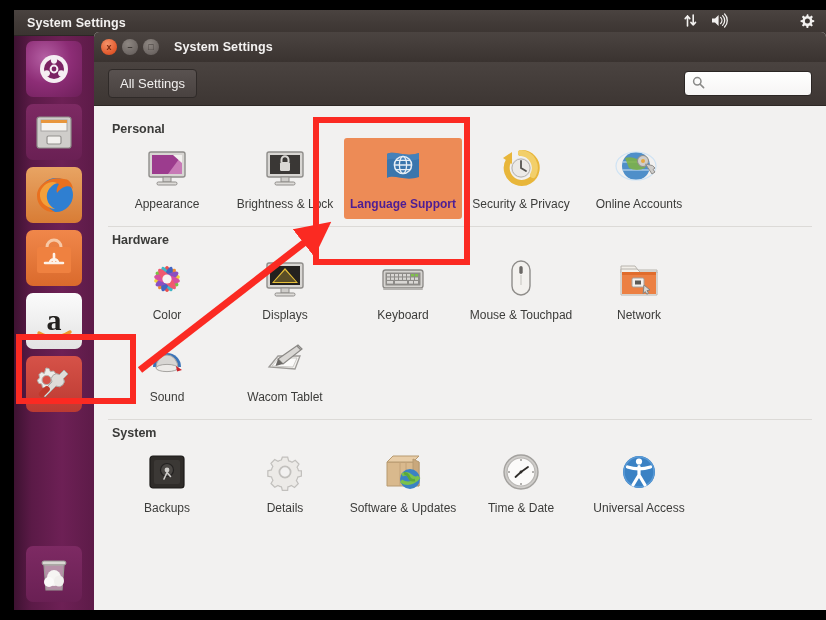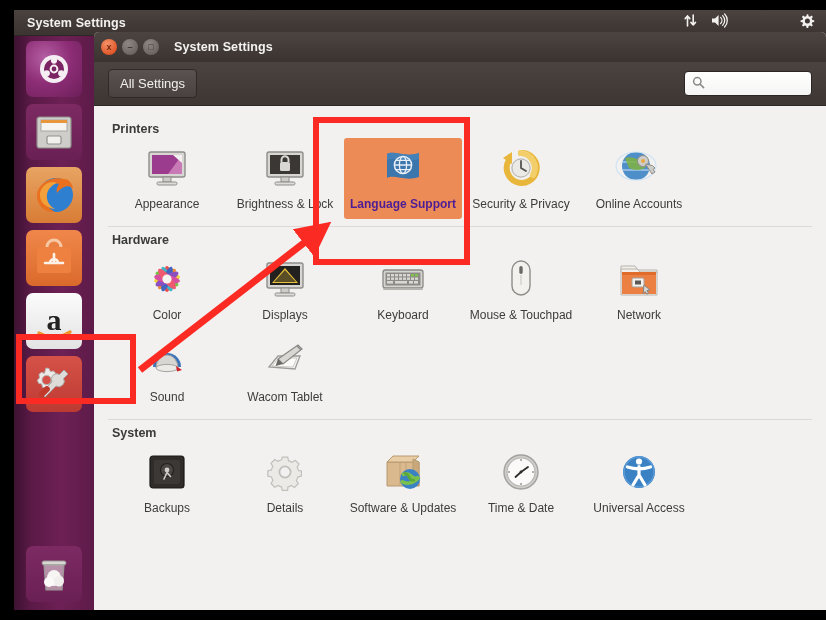--- a/index.html
+++ b/index.html
@@ -281,21 +281,21 @@
             <path d="M8.2 8.2 L11.6 11.6" stroke="#8a8a88" stroke-width="1.6" stroke-linecap="round"></path>
           </svg>
         </span>
         <input type="text" placeholder="" style="">
       </div>
     </div>
 
     <div class="content">
 
       <div class="section">
-        <div class="section-title">Printers</div>
+        <div class="section-title">Personal</div>
         <div class="grid">
 
           <div class="tile">
             <div class="tile-ico">
               <svg width="48" height="48" viewBox="0 0 48 48">
                 <rect x="6" y="8" width="36" height="25" rx="2" fill="#d8d6d3" stroke="#8f8d8a" stroke-width="1.4"></rect>
                 <path d="M9 11 H39 V30 H9 Z" fill="#9c3c8e"></path>
                 <path d="M39 11 L25 30 H39 Z" fill="#c77ab6"></path>
                 <path d="M30 11 L39 11 L39 19 Z" fill="#f2f0ee"></path>
                 <rect x="20" y="33" width="8" height="5" fill="#cfcdca" stroke="#8f8d8a" stroke-width="1"></rect>

